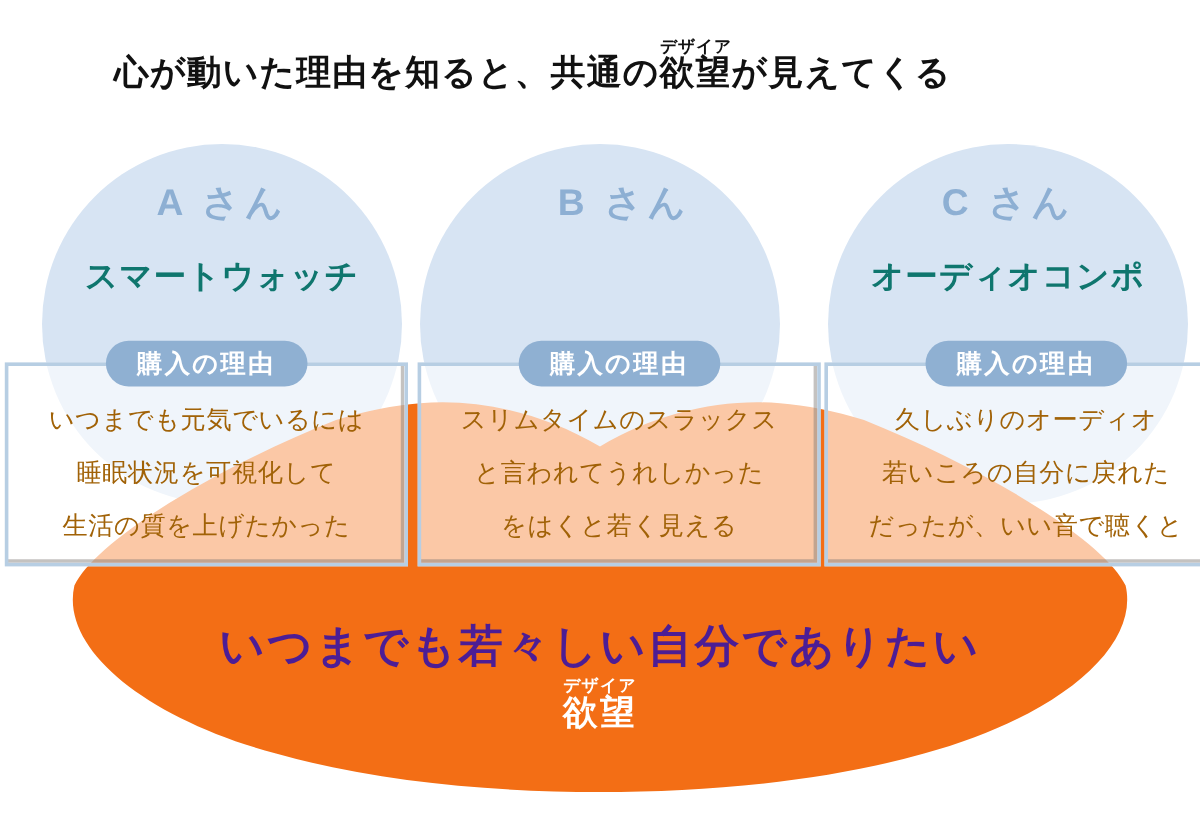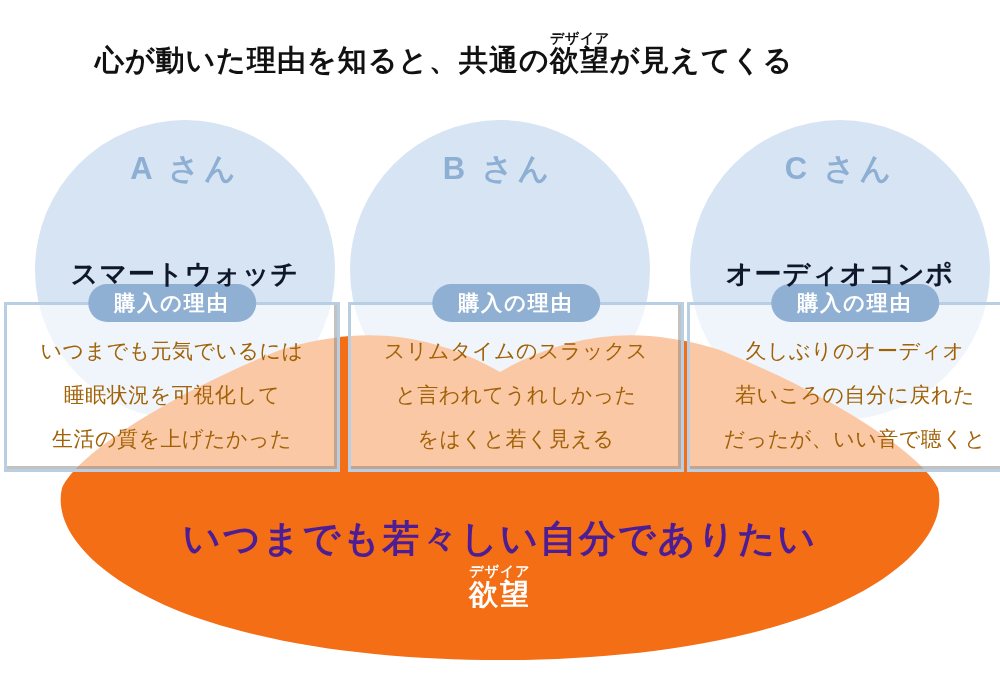--- a/index.html
+++ b/index.html
@@ -18,21 +18,21 @@
   .circle{
     position:absolute;top:120px;width:300px;height:300px;border-radius:50%;
     background:#D7E4F3;z-index:1;
   }
   .person-label{
     position:absolute;top:148px;width:300px;text-align:center;z-index:4;
     font-size:31px;color:#8DAFD3;font-weight:bold;letter-spacing:4px;
   }
   .product-label{
     position:absolute;top:212px;width:300px;text-align:center;z-index:4;
-    font-size:27px;color:#0f172a;font-weight:bold;letter-spacing:1px;white-space:nowrap;margin-top:44px;
+    font-size:27px;color:#0f766e;font-weight:bold;letter-spacing:1px;white-space:nowrap;
   }
   
   #blob{position:absolute;top:0;left:0;z-index:2;}
   
   .card{
     position:absolute;top:302px;width:336px;height:170px;box-sizing:border-box;z-index:3;
     background:rgba(255,255,255,0.62);
     border:3px solid #B7CEE3;
     box-shadow:inset -3px -3px 0 rgba(125,120,115,0.45);
   }
@@ -79,21 +79,21 @@
              C 548 344, 600 332, 650 336
              C 672 338, 695 342, 720 350
              C 820 390, 920 450, 938 488
              C 950 540, 880 598, 770 628
              C 688 651, 592 660, 500 660
              C 408 660, 312 651, 230 628
              C 120 598, 50 540, 62 488 Z" fill="#F36E15"></path>
   </svg>
 
   <div class="person-label" style="left:35px">A さん</div>
-  <div class="person-label" style="left:348px">B さん</div>
+  <div class="person-label" style="left:370px">B さん</div>
   <div class="person-label" style="left:690px">C さん</div>
 
   <div class="product-label" style="left:35px">スマートウォッチ</div>
   <div class="product-label" style="left:690px">オーディオコンポ</div>
 
   <div class="card" style="left:4px">
     <div class="badge">購入の理由</div>
     <div class="card-lines">
       <div class="card-line">いつまでも元気でいるには</div>
       <div class="card-line">睡眠状況を可視化して</div>

